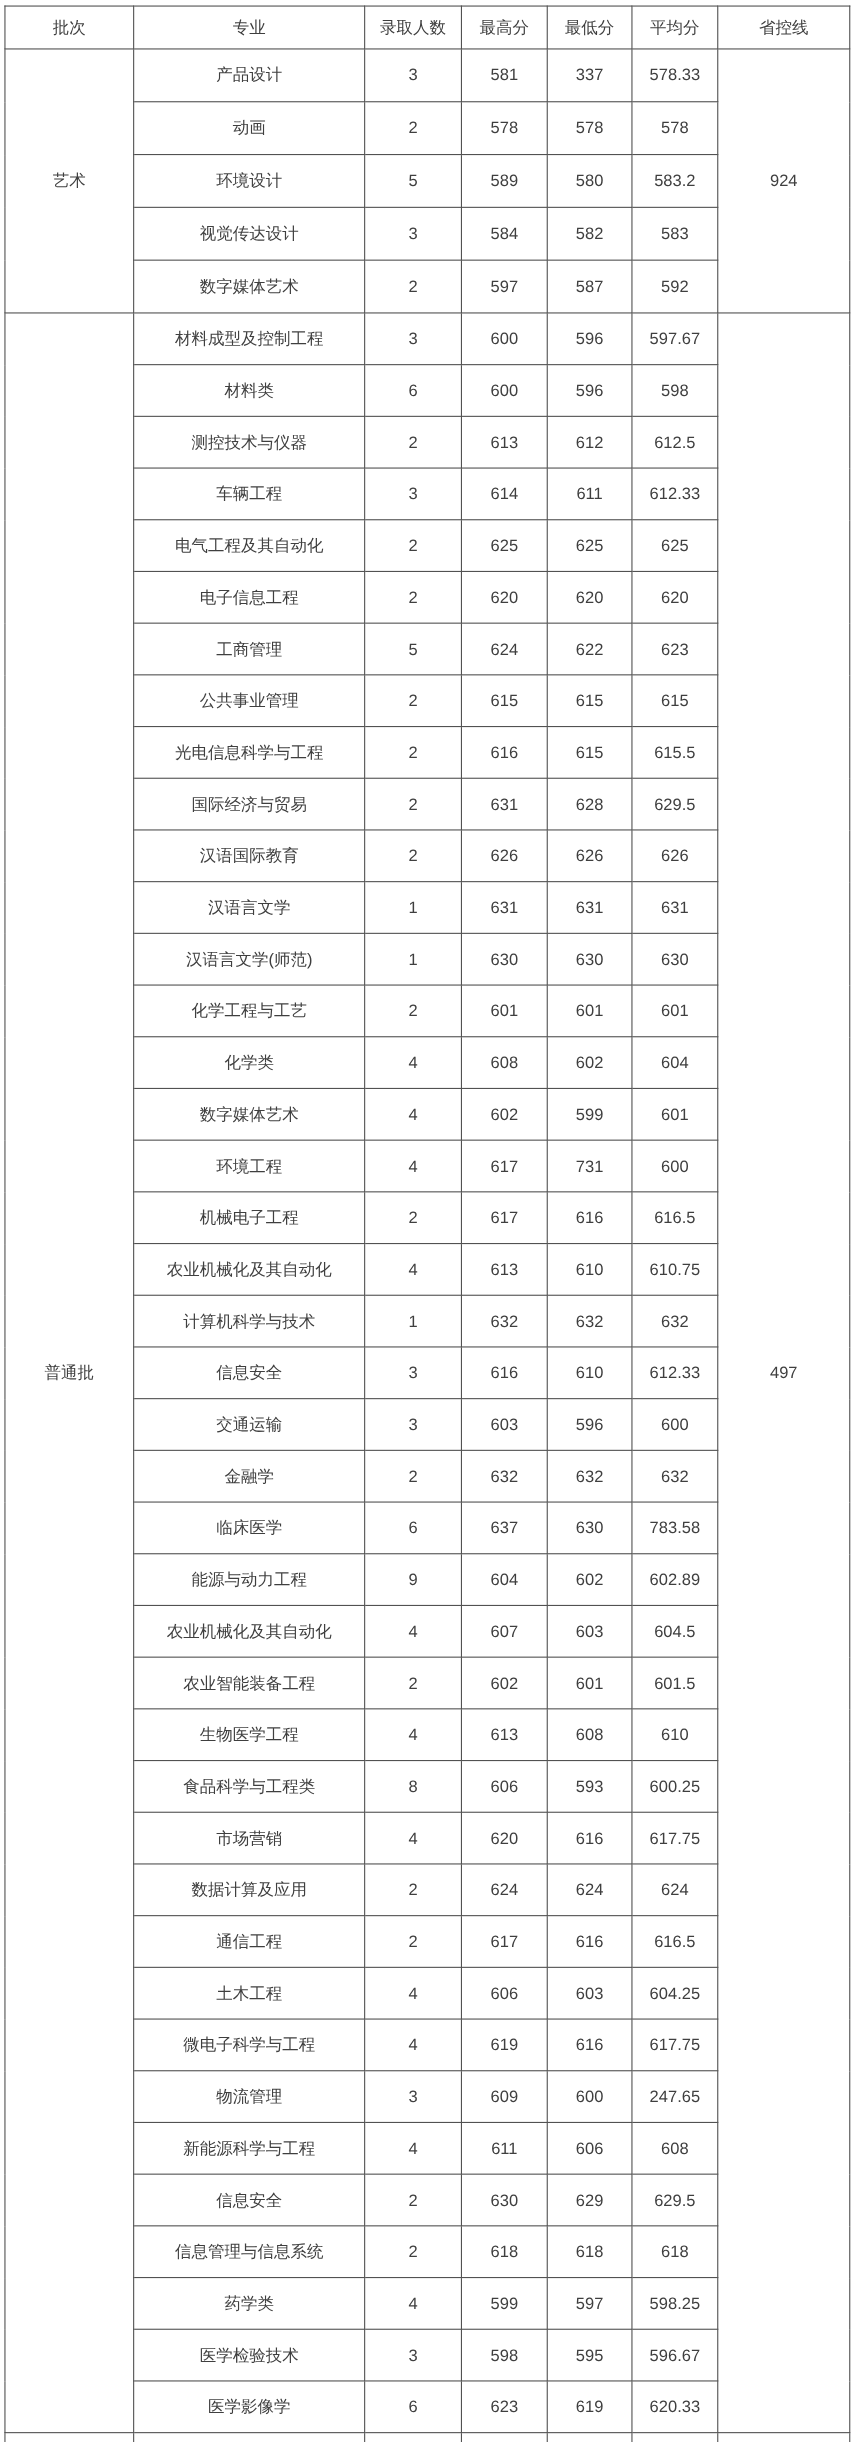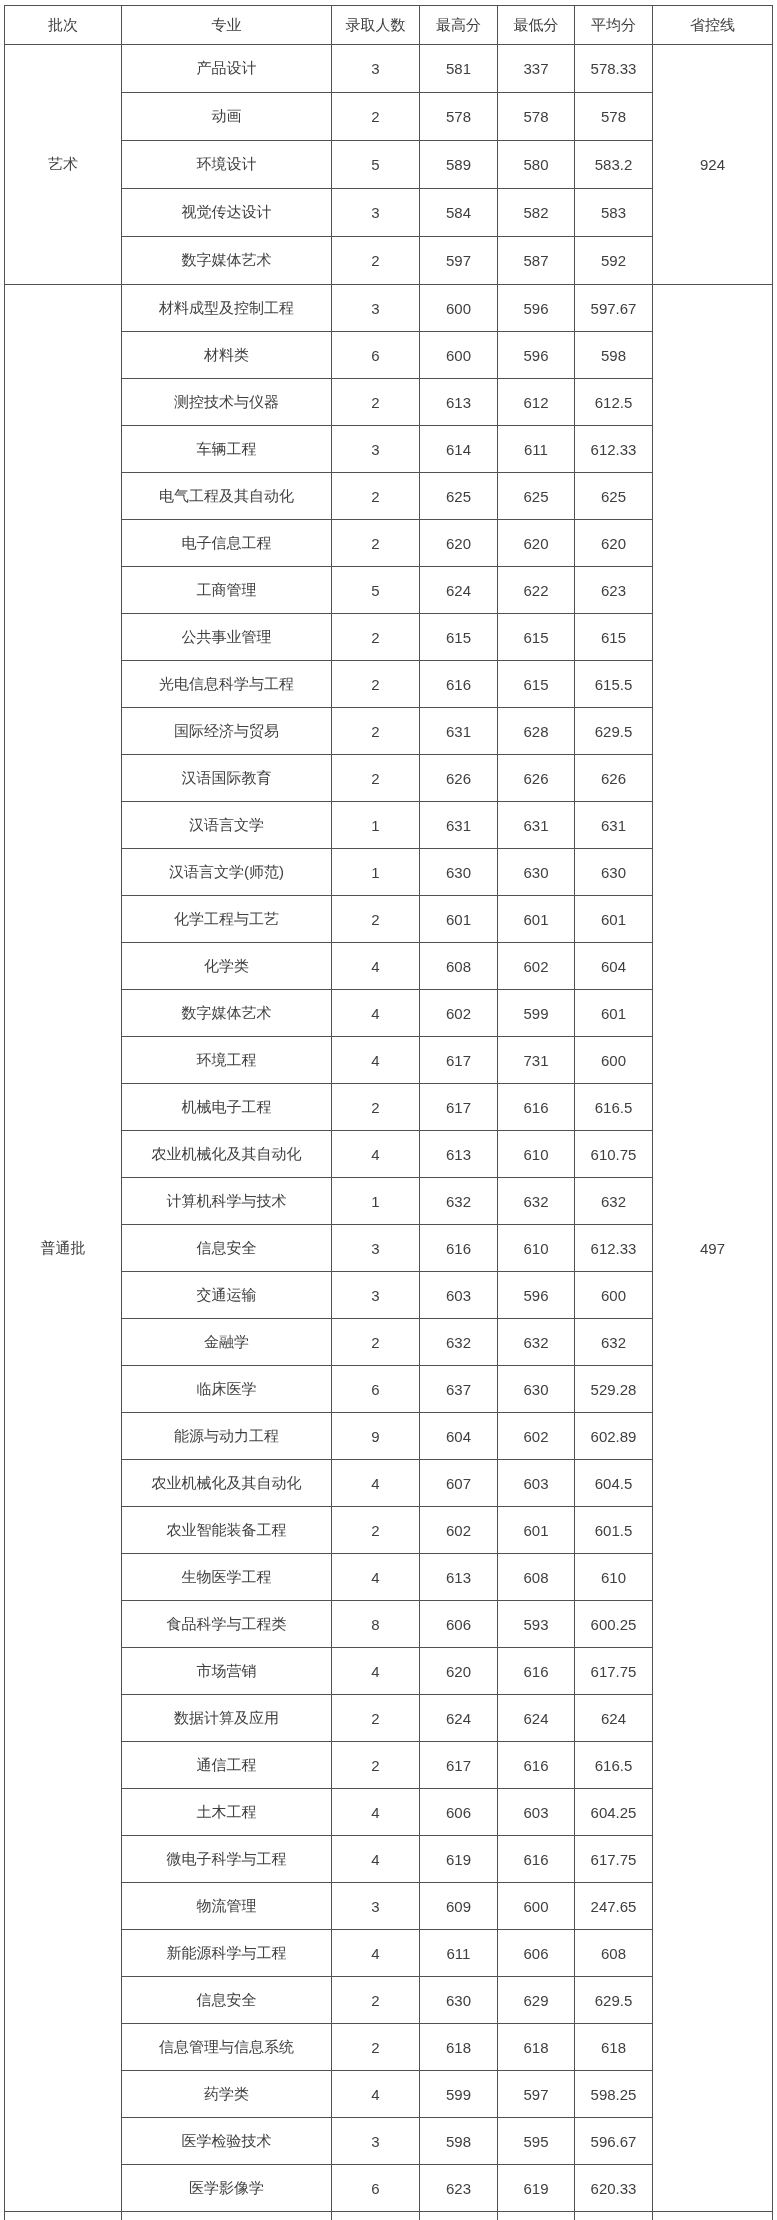--- a/index.html
+++ b/index.html
@@ -267,21 +267,21 @@
           <td>2</td>
           <td>632</td>
           <td>632</td>
           <td>632</td>
         </tr>
         <tr class="regular-row">
           <td>临床医学</td>
           <td>6</td>
           <td>637</td>
           <td>630</td>
-          <td>529.28</td>
+          <td>783.58</td>
         </tr>
         <tr class="regular-row">
           <td>能源与动力工程</td>
           <td>9</td>
           <td>604</td>
           <td>602</td>
           <td>602.89</td>
         </tr>
         <tr class="regular-row">
           <td>农业机械化及其自动化</td>

